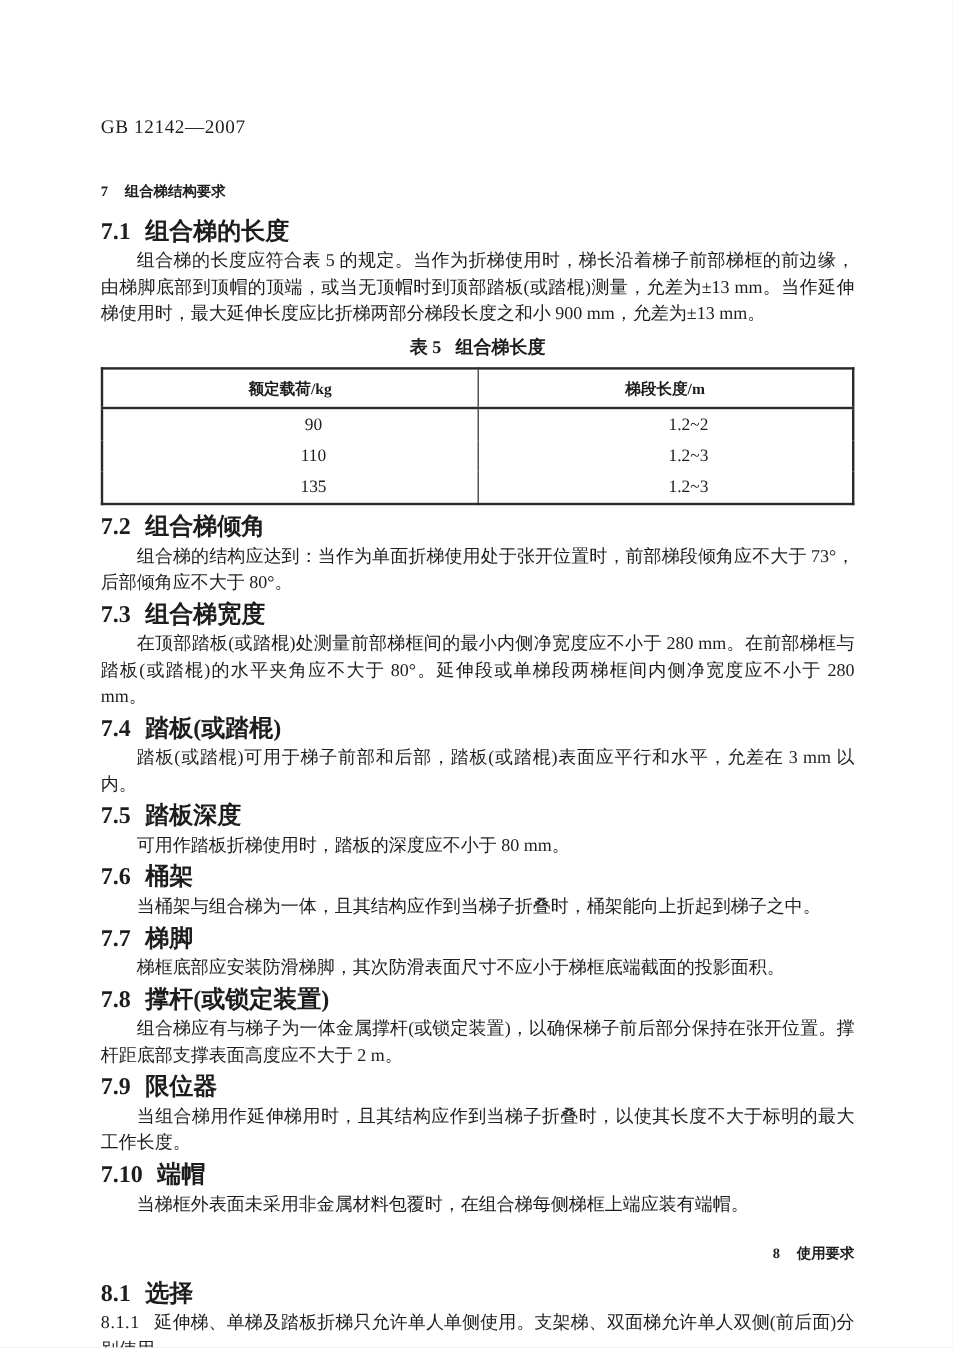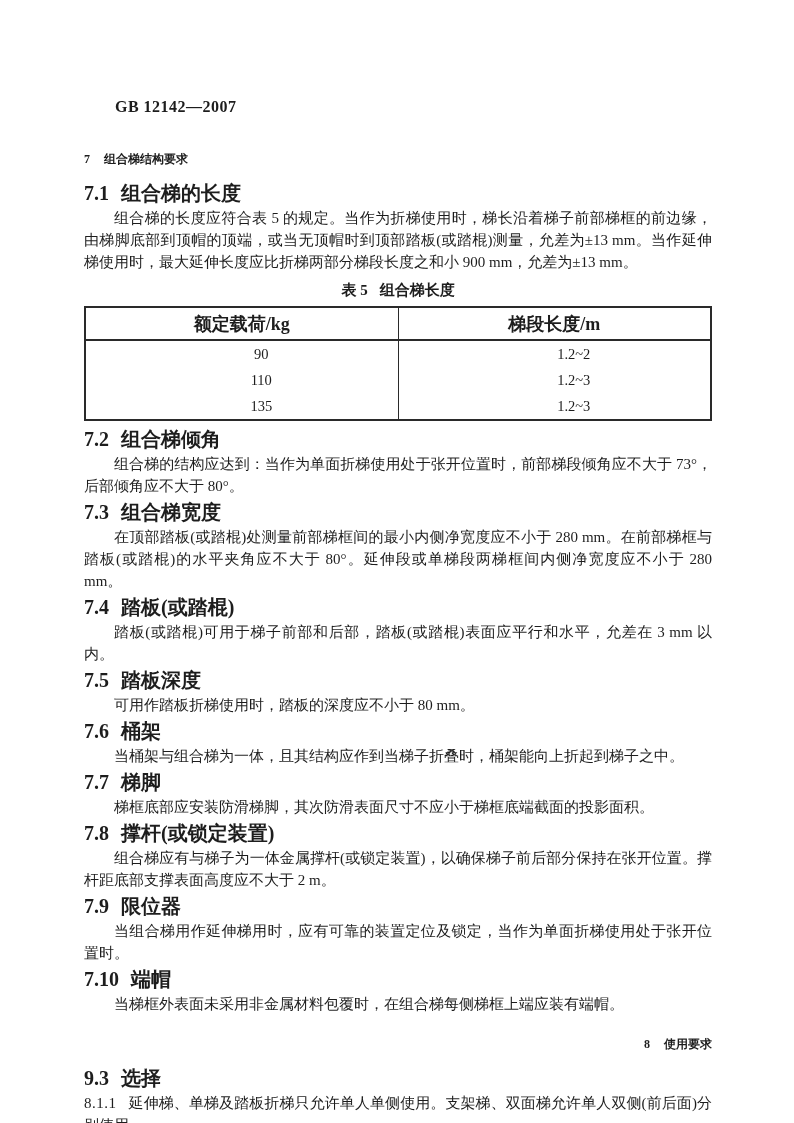--- a/index.html
+++ b/index.html
@@ -15,25 +15,24 @@
     background: #ffffff;
     box-sizing: border-box;
     padding: 96px 82px 0 84px;
     font-family: "Liberation Serif", "DejaVu Serif", serif;
     color: #1d1d1d;
     font-size: 15px;
     line-height: 22px;
     overflow: hidden;
   }
   .doc-header {
-    font-weight: bold;
+    font-weight: normal;
     font-size: 16px;
     letter-spacing: 0.5px;
     margin-bottom: 30px;
-    margin-left: 31px;
   }
   .h1 {
     font-weight: bold;
     font-size: 12px;
     margin: 0 0 12px 0;
   }
   .h1 .num { margin-right: 14px; }
   .h1.chapter8 { margin-top: 18px; text-align: right; }
   .h2 {
     font-weight: bold;
@@ -65,21 +64,21 @@
     width: 100%;
     border-collapse: collapse;
     border: 2px solid #2a2a2a;
     margin-bottom: 7px;
   }
   table.std-table th {
     font-weight: bold;
     border-bottom: 2px solid #2a2a2a;
     height: 29px;
     text-align: center;
-    font-size: 18px;
+    font-size: 13px;
   }
   table.std-table td {
     height: 24px;
     text-align: center;
     font-size: 14.5px;
     padding-left: 40px;
   }
   table.std-table th + th,
   table.std-table td + td {
     border-left: 1px solid #2a2a2a;
@@ -158,32 +157,32 @@
   <p class="body-para">梯框底部应安装防滑梯脚，其次防滑表面尺寸不应小于梯框底端截面的投影面积。</p>
 
   <div class="h2">
     <span class="num">7.8</span><span>撑杆(或锁定装置)</span>
   </div>
   <p class="body-para">组合梯应有与梯子为一体金属撑杆(或锁定装置)，以确保梯子前后部分保持在张开位置。撑杆距底部支撑表面高度应不大于 2 m。</p>
 
   <div class="h2">
     <span class="num">7.9</span><span>限位器</span>
   </div>
-  <p class="body-para">当组合梯用作延伸梯用时，应有可靠的装置定位及锁定，当作为单面折梯使用处于张开位置时。</p>
+  <p class="body-para">当组合梯用作延伸梯用时，且其结构应作到当梯子折叠时，以使其长度不大于标明的最大工作长度。</p>
 
   <div class="h2">
     <span class="num">7.10</span><span>端帽</span>
   </div>
   <p class="body-para">当梯框外表面未采用非金属材料包覆时，在组合梯每侧梯框上端应装有端帽。</p>
 
   <div class="h1 chapter8">
     <span class="num">8</span><span>使用要求</span>
   </div>
 
   <div class="h2">
-    <span class="num">9.3</span><span>选择</span>
+    <span class="num">8.1</span><span>选择</span>
   </div>
 
   <p class="numbered-para">
     <span class="num">8.1.1</span><span>延伸梯、单梯及踏板折梯只允许单人单侧使用。支架梯、双面梯允许单人双侧(前后面)分别使用。</span>
   </p>
 
 </div>
 
 </body></html>

